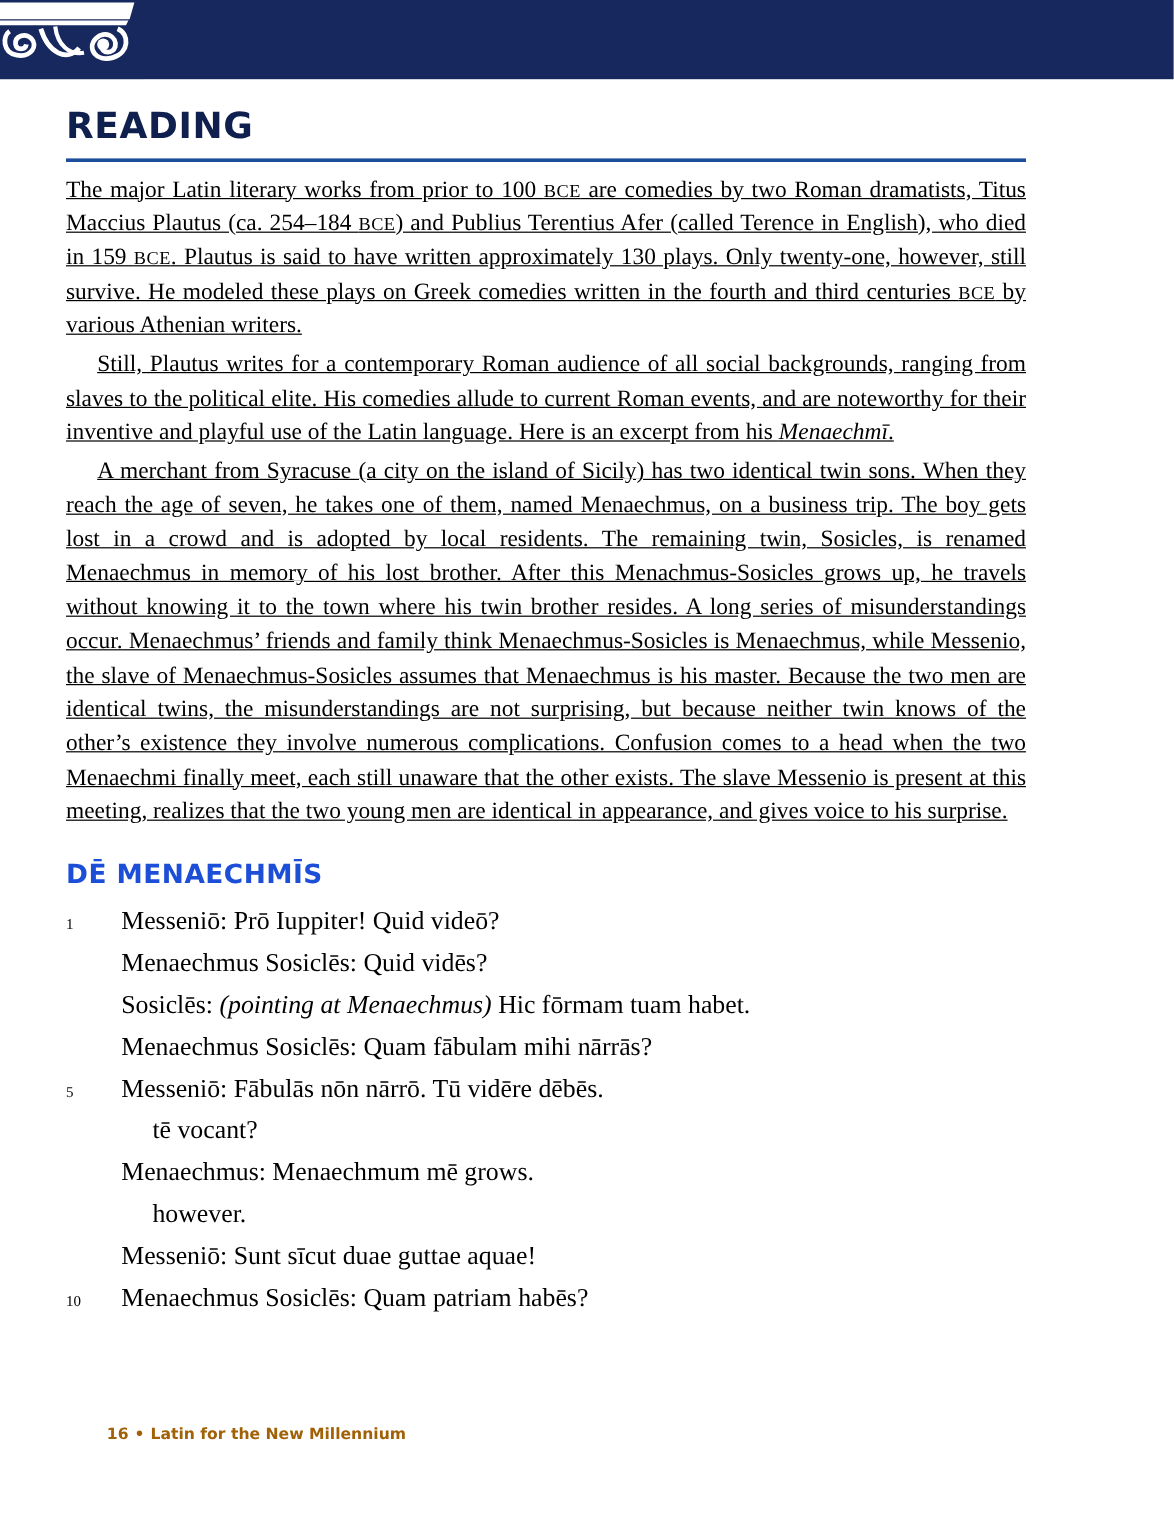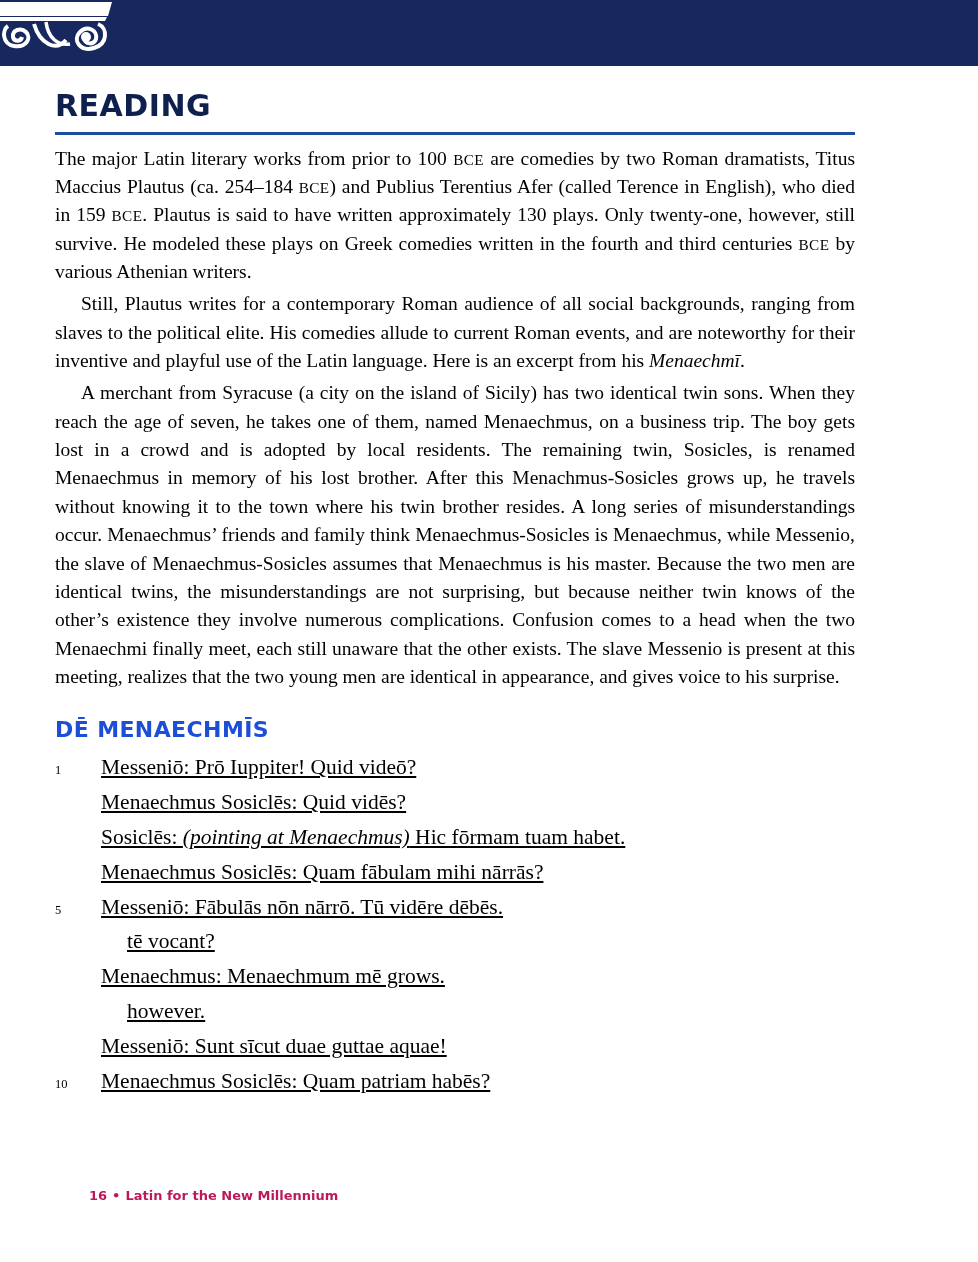--- a/index.html
+++ b/index.html
@@ -61,20 +61,21 @@
     background: #1b4f9c;
     margin-bottom: 10px;
   }
 
   p.body-par {
     font-size: 19.5px;
     line-height: 1.455;
     text-align: justify;
     margin: 4px 0 2px 0;
     hyphens: auto;
+    text-decoration: underline;
   }
   p.indent { text-indent: 26px; }
 
   .sc {
     font-size: 0.78em;
     letter-spacing: 0.4px;
   }
   .ital { font-style: italic; }
 
   h2.sub-title {
@@ -99,36 +100,35 @@
   .line-num {
     width: 46px;
     flex: 0 0 46px;
     font-family: "Liberation Serif", serif;
     font-size: 12.5px;
     color: #000;
     padding-top: 2px;
   }
   .line-text {
     flex: 1 1 auto;
-    text-decoration: underline;
   }
   .line-text.cont {
     padding-left: 26px;
   }
 
   
   .footer {
     position: absolute;
     left: 0;
     top: 1188px;
     width: 978px;
     font-family: "DejaVu Sans", sans-serif;
     font-size: 13px;
     font-weight: bold;
-    color: #be185d;
+    color: #a16207;
   }
   .footer-inner {
     width: 800px;
     margin: 0 auto;
   }
   .footer-sep { margin: 0 5px; }
 </style>
 </head>
 <body>
 

